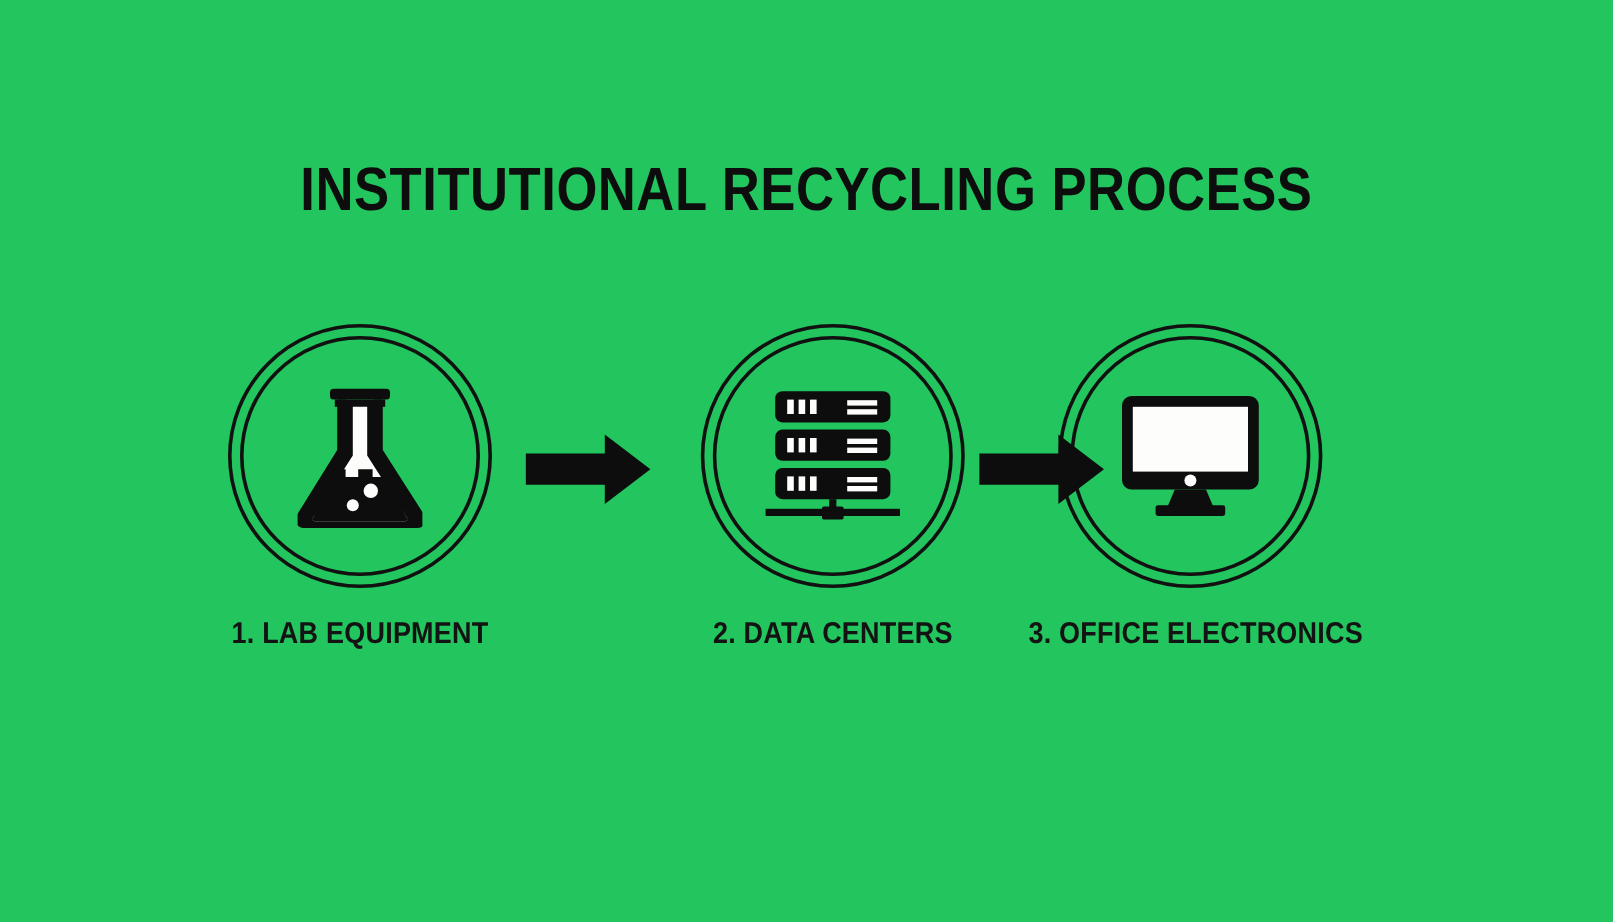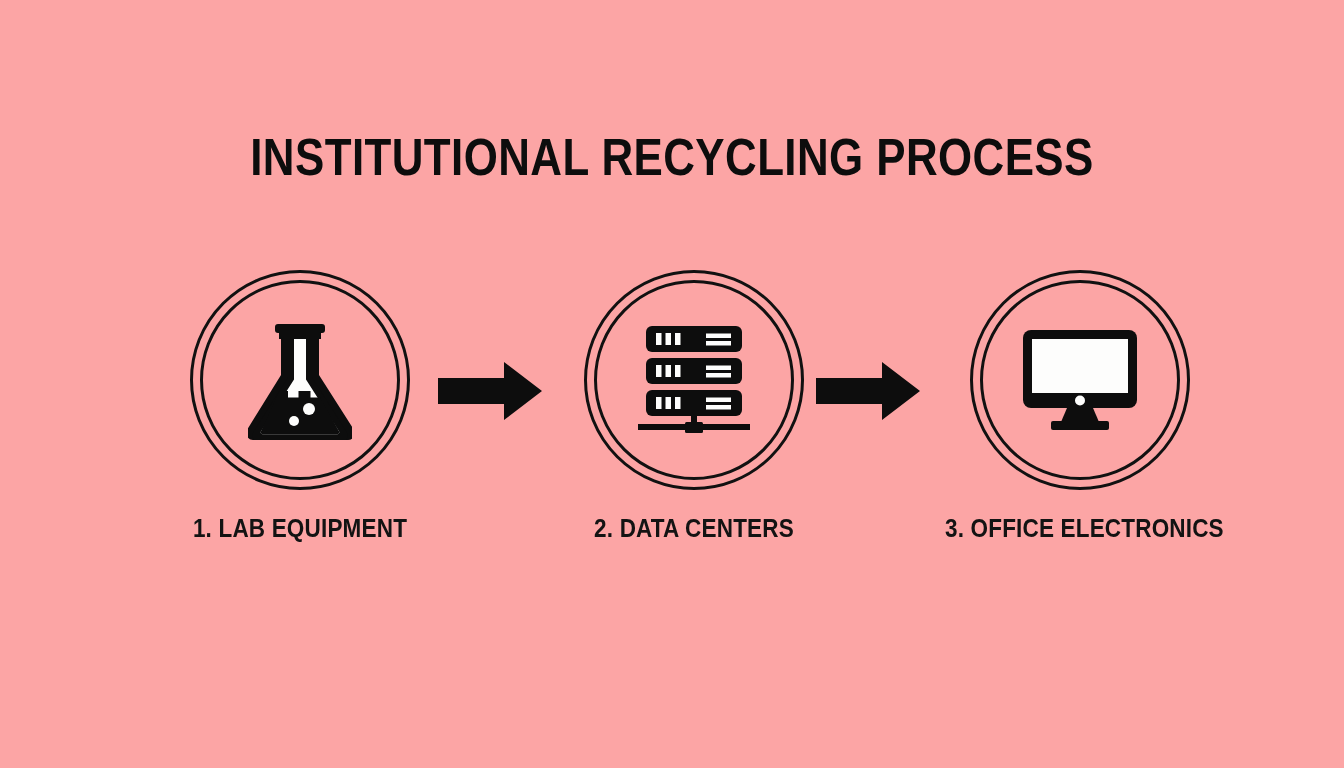--- a/index.html
+++ b/index.html
@@ -11,21 +11,21 @@
     height: 768px;
     background: #fdfdfc;
     font-family: "Liberation Sans", sans-serif;
     overflow: hidden;
   }
 
   #infographic {
     position: relative;
     width: 1344px;
     height: 768px;
-    background: #fca5a5;
+    background: #22c55e;
   }
 
   
   #diagram-title {
     position: absolute;
     left: 0;
     top: 132px;
     width: 1344px;
     text-align: center;
     font-family: "Liberation Sans Narrow", "Liberation Sans", sans-serif;
@@ -50,21 +50,21 @@
 
   .step {
     position: absolute;
     top: 0;
     width: 300px;
     height: 290px;
     margin-left: -150px;
   }
   .step-1 { left: 300px; }
   .step-2 { left: 694px; }
-  .step-3 { left: 1080px; }
+  .step-3 { left: 992px; }
 
   
   .ring-outer {
     position: absolute;
     left: 50%;
     top: 2px;
     width: 220px;
     height: 220px;
     margin-left: -110px;
     border: 3px solid #111111;

